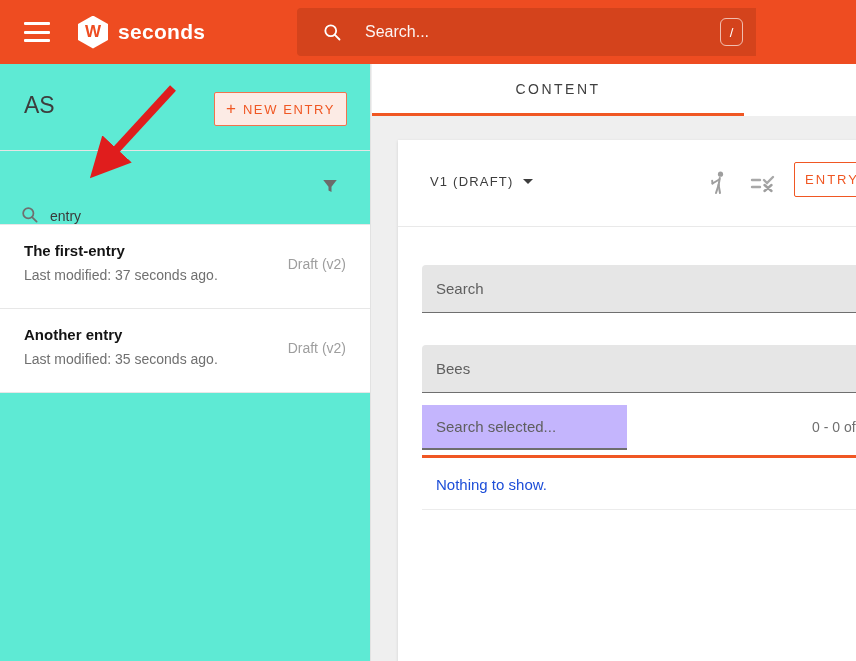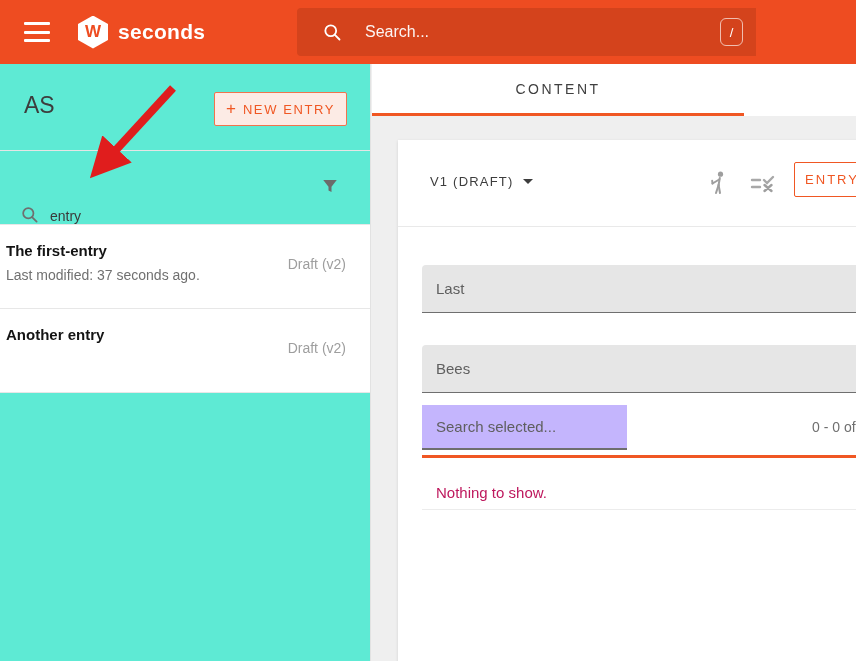--- a/index.html
+++ b/index.html
@@ -59,21 +59,21 @@
     position: relative; height: 74px; border-top: 1px solid #e5e5e5;
     display: flex; align-items: flex-end;
   }
   .search-row .mag { margin-left: 20px; flex: none; }
   .sidebar-search-text { margin-left: 11px; font-size: 14px; color: #3a3a3a; }
   .filter-btn { position: absolute; right: 31px; top: 26px; cursor: pointer; }
 
   .entry-list { border-top: 1px solid #e7e7e7; }
   .list-item {
     height: 84px; border-bottom: 1px solid #e7e7e7; position: relative;
-    padding: 17px 24px 0 6px; cursor: pointer; background: #fff;
+    padding: 17px 24px 0 24px; cursor: pointer; background: #fff;
   }
   .item-title { font-size: 15px; font-weight: 600; color: #141414; }
   .item-sub { font-size: 14px; color: #707070; margin-top: 8px; }
   .item-status { position: absolute; right: 24px; top: 31px; font-size: 14px; color: #9e9e9e; }
 
   .annotation-arrow { position: absolute; left: 0; top: 0; pointer-events: none; }
 
   
   .content-panel { position: absolute; left: 372px; top: 64px; width: 484px; height: 597px; background: #efefef; }
   .tab-bar { position: absolute; left: 0; top: 0; width: 484px; height: 52px; background: #fff; }
@@ -114,21 +114,21 @@
   .field-label { font-size: 15px; color: #5f5f5f; margin-left: 14px; }
   .field-title { top: 38px; }
   .field-bees  { top: 118px; }
   .search-selected {
     position: absolute; left: 24px; top: 178px; width: 205px; height: 45px;
     background: #c4b5fd; border-bottom: 2px solid #6e6e6e;
     display: flex; align-items: center; cursor: text;
   }
   .pagination { position: absolute; left: 414px; top: 192px; font-size: 14px; color: #6f6f6f; white-space: nowrap; }
   .orange-rule { position: absolute; left: 24px; right: 0; top: 228px; height: 3px; background: #f05723; }
-  .empty-msg { position: absolute; left: 38px; top: 249px; font-size: 15px; color: #be185d; margin-top: 8px; }
+  .empty-msg { position: absolute; left: 38px; top: 249px; font-size: 15px; color: #1d4ed8; }
   .light-rule { position: absolute; left: 24px; right: 0; top: 282px; height: 1px; background: #ececec; }
 </style>
 </head>
 <body>
 
 <div class="app">
 
   <div class="header">
     <div class="hamburger">
       <span></span>
@@ -172,20 +172,21 @@
     </div>
 
     <div class="entry-list">
       <div class="list-item">
         <div class="item-title">The first-entry</div>
         <div class="item-sub">Last modified: 37 seconds ago.</div>
         <div class="item-status">Draft (v2)</div>
       </div>
       <div class="list-item">
         <div class="item-title">Another entry</div>
+        <div class="item-sub">Last modified: 35 seconds ago.</div>
         <div class="item-status">Draft (v2)</div>
       </div>
     </div>
   </div>
 
   <svg class="annotation-arrow" width="260" height="260" viewBox="0 0 260 260" style="left:0; top:64px;">
     <defs>
       <marker id="ah" markerWidth="5" markerHeight="5" refX="2.4" refY="2.5" orient="auto">
         <path d="M0,0 L5,2.5 L0,5 z" fill="#e01d1d"></path>
       </marker>
@@ -223,21 +224,21 @@
           <path d="M14.5 10 l7 6 M21.5 10 l-7 6" stroke="#9e9e9e"></path>
         </svg>
 
         <button class="save-btn">
           <span>ENTRY</span>
         </button>
       </div>
 
       <div class="card-body">
         <div class="field field-title">
-          <span class="field-label">Last</span>
+          <span class="field-label">Search</span>
         </div>
         <div class="field field-bees">
           <span class="field-label">Bees</span>
         </div>
 
         <div class="search-selected">
           <span class="field-label">Search selected...</span>
         </div>
         <div class="pagination">0 - 0 of 0</div>
 

